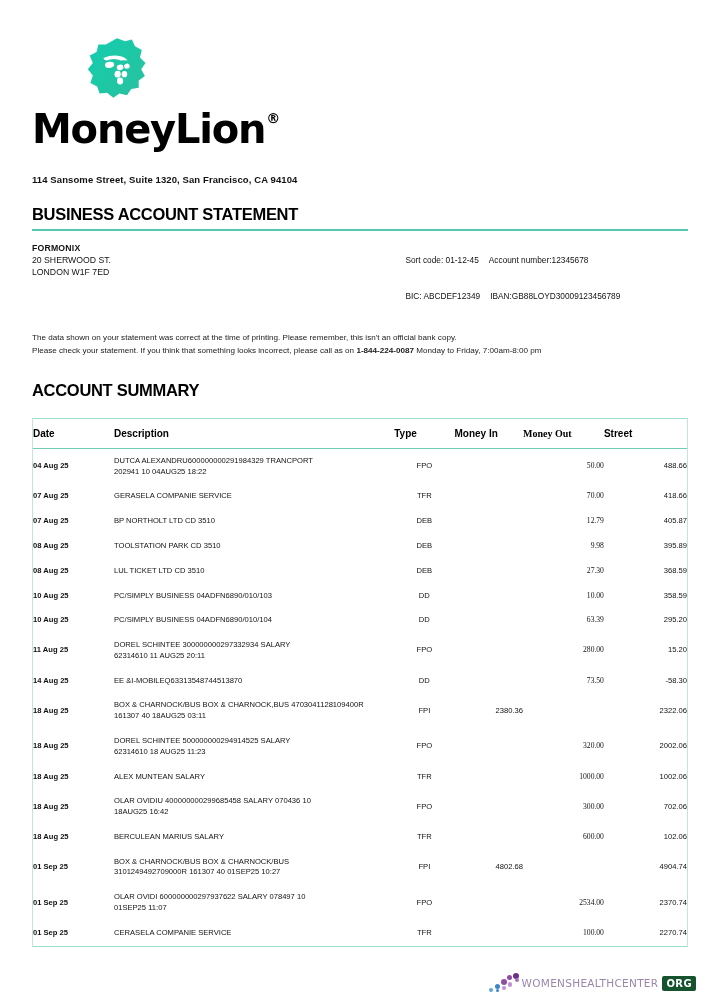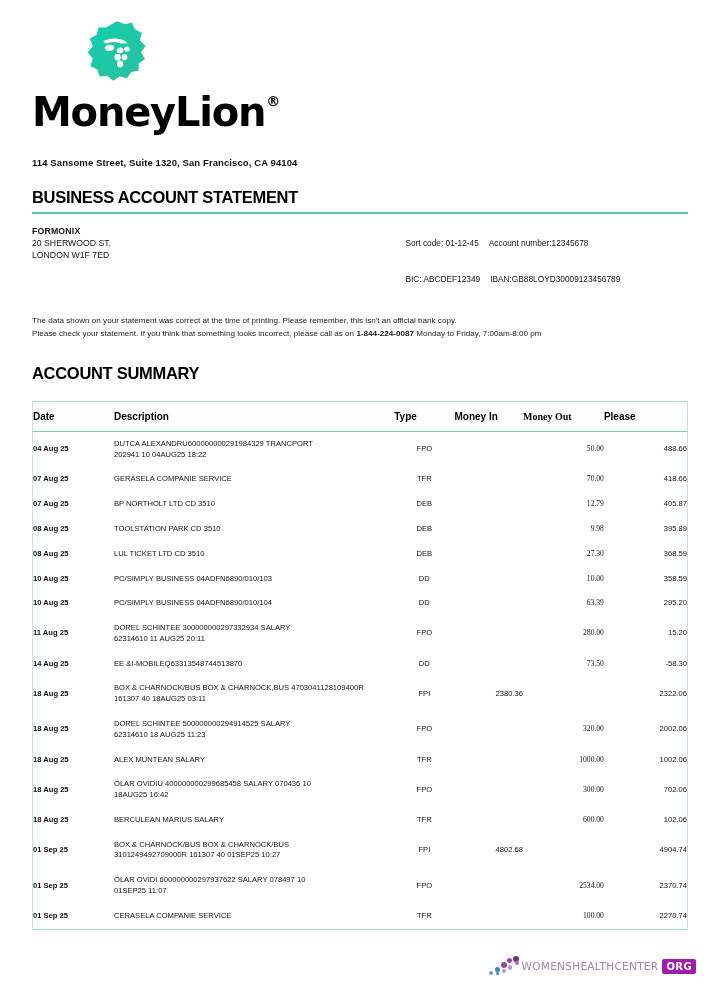--- a/index.html
+++ b/index.html
@@ -20,20 +20,21 @@
     position: relative;
     width: 720px;
     height: 1000px;
     box-sizing: border-box;
     padding: 0 32px;
   }
 
   
   .logo-block {
     padding-top: 20px;
+    margin-top: 17px;
   }
   .logo-mark {
     width: 62px;
     height: 62px;
     margin-left: 54px;
     display: block;
   }
   .logo-wordmark {
     margin-top: 10px;
     display: flex;
@@ -188,21 +189,21 @@
     display: block;
   }
   .wm-text {
     font-family: "DejaVu Sans", sans-serif;
     font-size: 10.5px;
     letter-spacing: 0.3px;
     color: #9b87ab;
   }
   .wm-org {
     margin-left: 4px;
-    background: #a21caf;
+    background: #14532d;
     color: #ffffff;
     font-family: "DejaVu Sans", sans-serif;
     font-size: 10px;
     font-weight: bold;
     letter-spacing: 0.4px;
     padding: 2px 4px 2px 4px;
     border-radius: 2px;
   }
 </style>
 </head>
@@ -270,21 +271,21 @@
 
   <div class="txn-table-wrap">
     <table class="txn">
       <thead>
         <tr>
           <th class="c-date">Date</th>
           <th class="c-desc">Description</th>
           <th class="c-type">Type</th>
           <th class="c-in">Money In</th>
           <th class="c-out">Money Out</th>
-          <th class="c-bal">Please</th>
+          <th class="c-bal">Street</th>
         </tr>
       </thead>
       <tbody id="txn-body">
           <tr>
             <td class="c-date">04 Aug 25</td>
             <td class="c-desc"><span>DUTCA ALEXANDRU600000000291984329 TRANCPORT</span><span class="l2">202941 10 04AUG25 18:22</span></td>
             <td class="c-type">FPO</td>
             <td class="c-in"></td>
             <td class="c-out">50.00</td>
             <td class="c-bal">488.66</td>

